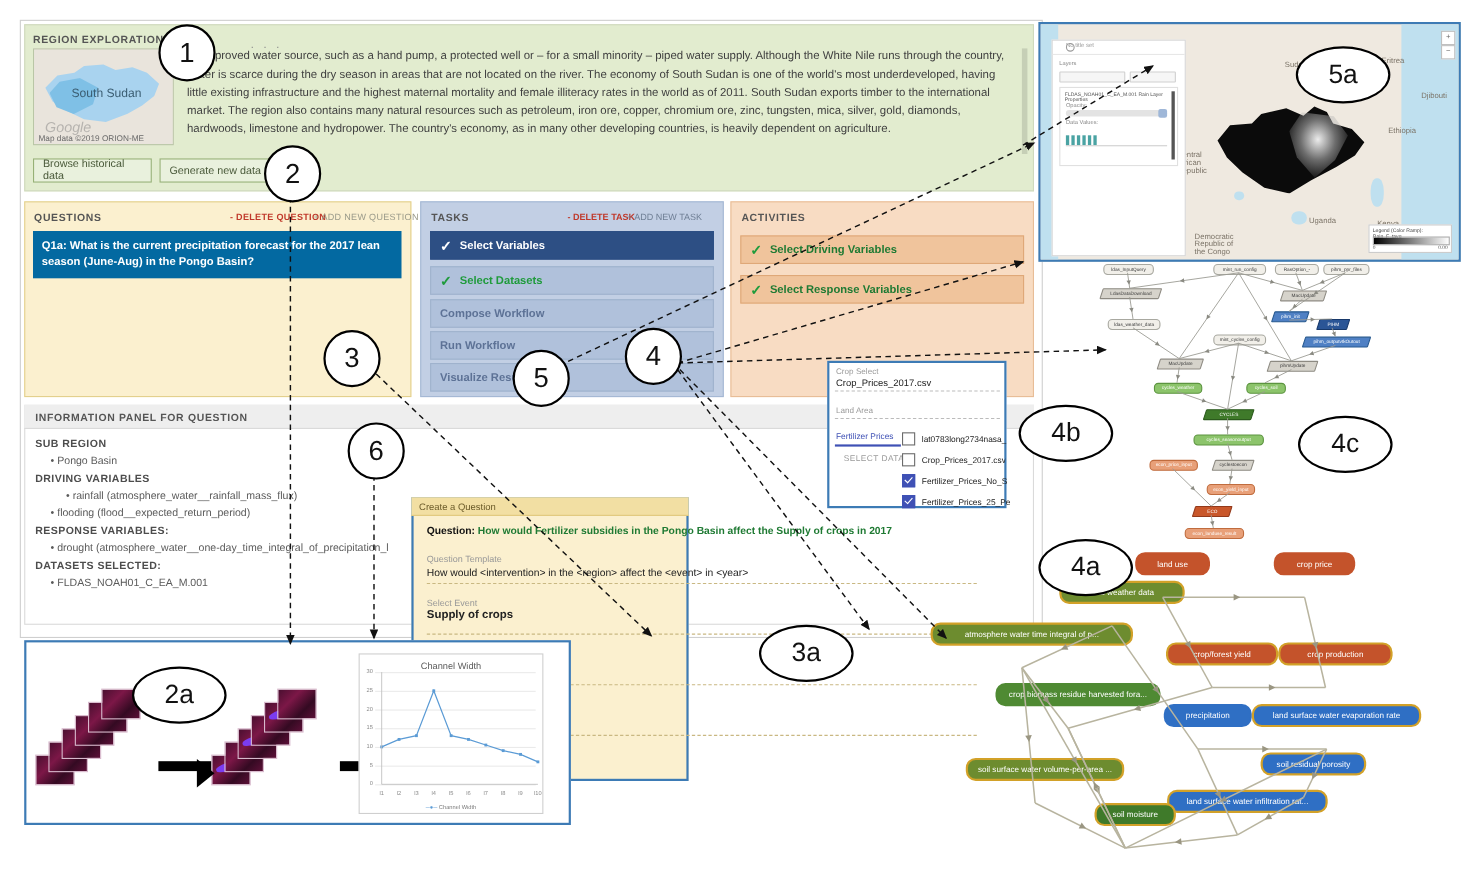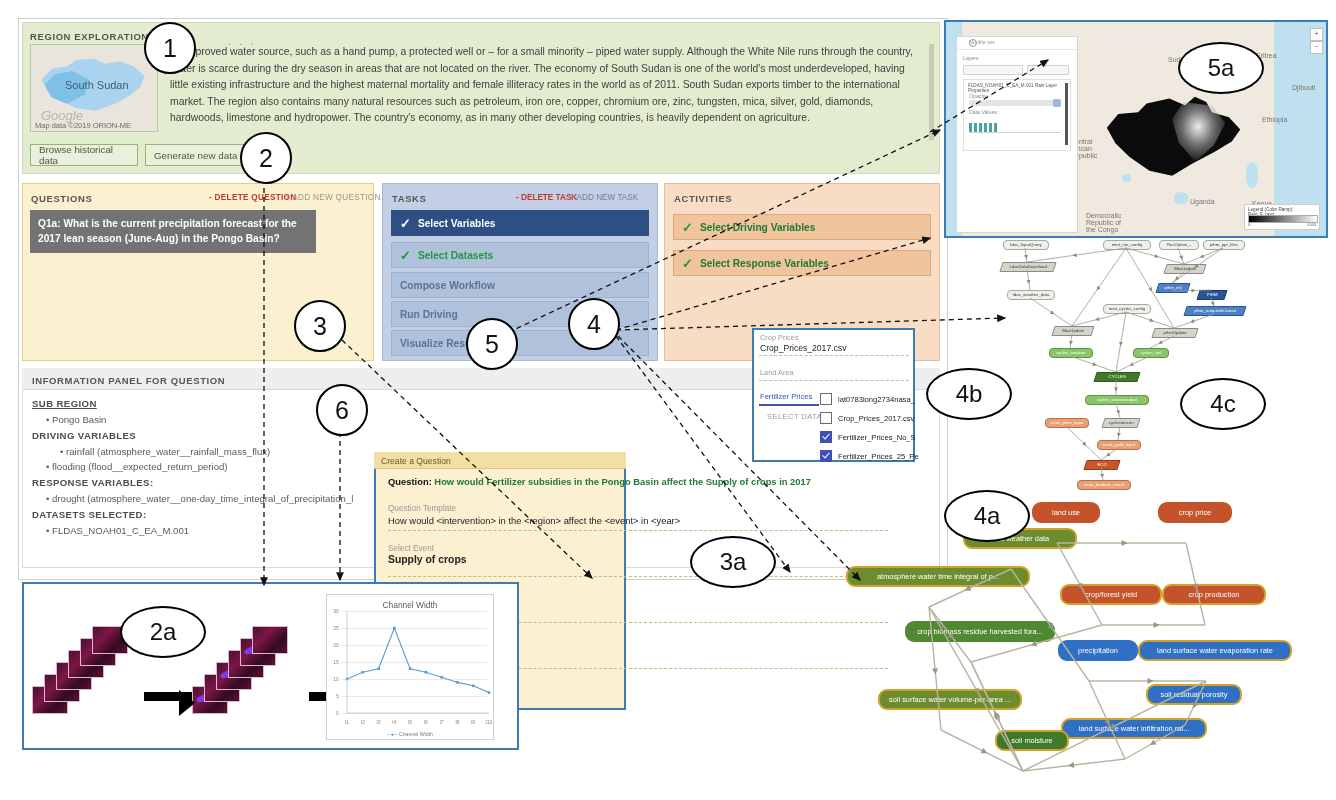--- a/index.html
+++ b/index.html
@@ -33,21 +33,21 @@
   #btn-browse{left:30px;top:144px;width:108px;}
   #btn-generate{left:145px;top:144px;width:104px;text-align:right;}
   #region-dots{left:228px;top:36px;font-size:10px;color:#8a8a8a;letter-spacing:3px;}
   #region-scroll{left:929px;top:44px;width:5px;height:96px;background:#c6cfb6;}
 
   
   #questions-panel{left:22px;top:183px;width:352px;height:178px;background:#fbf0cf;border:1px solid #e3d08d;}
   #questions-title{left:31px;top:193px;}
   #delete-question{left:209px;top:193px;font-size:8.2px;font-weight:bold;color:#c0392b;letter-spacing:.3px;}
   #add-question{left:285px;top:193px;font-size:8.2px;color:#9a9a8a;letter-spacing:.3px;}
-  #question-card{left:30px;top:210px;width:286px;height:43px;background:#737373;color:#fff;
+  #question-card{left:30px;top:210px;width:335px;height:43px;background:#0369a1;color:#fff;
     font-size:10.2px;font-weight:bold;line-height:15px;padding:6px 8px;}
 
   
   #tasks-panel{left:382px;top:183px;width:276px;height:178px;background:#c2cfe4;border:1px solid #a5b8d4;}
   #tasks-title{left:392px;top:193px;}
   #delete-task{left:516px;top:193px;font-size:8.2px;font-weight:bold;color:#c0392b;}
   #add-task{left:570px;top:193px;font-size:8.2px;color:#6f7f95;}
   .task{left:391px;width:258px;height:26px;display:flex;align-items:center;padding-left:8px;
     font-size:10.2px;font-weight:bold;border:1px solid #9fb2cd;background:#b0c1db;color:#5d7296;}
   .task .tick{color:#1f9b3c;font-size:13px;font-weight:bold;margin-right:7px;}
@@ -63,21 +63,21 @@
     font-size:10.2px;font-weight:bold;border:1px solid #dfa878;background:#f0c49c;color:#1f7a33;}
   .activity .tick{color:#1f9b3c;font-size:13px;margin-right:7px;}
   #activity-0{top:214px;} #activity-1{top:250px;}
 
   
   #info-panel{left:22px;top:368px;width:918px;height:200px;background:#fff;border:1px solid #dadada;}
   #info-head{left:22px;top:368px;width:918px;height:22px;background:#eeeeee;border-bottom:1px solid #dadada;}
   #info-title{left:32px;top:375px;}
   .info-h{font-size:9.6px;font-weight:bold;color:#4d4d4d;letter-spacing:.4px;}
   .info-li{font-size:9.6px;color:#5a5a5a;}
-  #ih-0{left:32px;top:398px;text-decoration:underline;} #il-0{left:46px;top:414px;}
+  #ih-0{left:32px;top:398px;} #il-0{left:46px;top:414px;}
   #ih-1{left:32px;top:430px;} #il-1{left:60px;top:446px;} #il-2{left:46px;top:461px;}
   #ih-2{left:32px;top:477px;} #il-3{left:46px;top:493px;}
   #ih-3{left:32px;top:509px;} #il-4{left:46px;top:525px;text-align:center;}
 
   
   #create-question{left:374px;top:452px;width:252px;height:258px;background:#fbf0cf;border:2px solid #3d7bb5;}
   #cq-head{left:374px;top:452px;width:252px;height:17px;background:#f2dfa3;border-bottom:1px solid #e0c87c;}
   #cq-head-label{left:381px;top:456px;font-size:8.6px;color:#6a5a28;}
   #cq-question{left:388px;top:476px;width:460px;font-size:9.4px;font-weight:bold;color:#111;white-space:nowrap;}
   #cq-question b{color:#1f7a33;}
@@ -233,21 +233,21 @@
   <span>Select Variables</span>
   </div>
 <div class="abs task done" id="task-1">
   <span class="tick">✓</span>
   <span>Select Datasets</span>
   </div>
 <div class="abs task" id="task-2">
   <span>Compose Workflow</span>
   </div>
 <div class="abs task" id="task-3">
-  <span>Run Driving</span>
+  <span>Run Workflow</span>
   </div>
 <div class="abs task" id="task-4">
   <span>Visualize Results</span>
   </div>
 
 <div class="abs" id="activities-panel"></div>
 <div class="abs panel-title" id="activities-title">ACTIVITIES</div>
 <div class="abs activity" id="activity-0">
   <span class="tick">✓</span>
   <span>Select Driving Variables</span>
@@ -277,21 +277,21 @@
 <div class="abs" id="cq-sub-0">Question Template</div>
 <div class="abs" id="cq-val-0">How would &lt;intervention&gt; in the &lt;region&gt; affect the &lt;event&gt; in &lt;year&gt;</div>
 <div class="abs" id="cq-rule-0"></div>
 <div class="abs" id="cq-sub-1">Select Event</div>
 <div class="abs" id="cq-val-1">Supply of crops</div>
 <div class="abs" id="cq-rule-1"></div>
 <div class="abs" id="cq-rule-2"></div>
 <div class="abs" id="cq-rule-3"></div>
 
 <div class="abs" id="ds-panel"></div>
-<div class="abs ds-sub" id="ds-sub-0">Crop Prices</div>
+<div class="abs ds-sub" id="ds-sub-0">Crop Select</div>
 <div class="abs ds-val" id="ds-val-0">Crop_Prices_2017.csv</div>
 <div class="abs" id="ds-rule-0"></div>
 <div class="abs ds-sub" id="ds-sub-1">Land Area</div>
 <div class="abs" id="ds-rule-1"></div>
 <div class="abs" id="ds-sub-2">Fertilizer Prices</div>
 <div class="abs" id="ds-underline"></div>
 <div class="abs" id="ds-select-label">SELECT DATA</div>
 <div class="abs ds-row" id="ds-row-0">
   <span class="ds-box"></span>
   <span class="ds-label">lat0783long2734nasa_</span>
@@ -608,18 +608,18 @@
   </svg>
 
 <div id="callouts-layer">
     <div class="callout" style="left: 144px; top: 22px; width: 48px; height: 48px;">1</div>
     <div class="callout" style="left: 240px; top: 132px; width: 48px; height: 48px;">2</div>
     <div class="callout" style="left: 294px; top: 300px; width: 48px; height: 48px;">3</div>
     <div class="callout" style="left: 568px; top: 298px; width: 48px; height: 48px;">4</div>
     <div class="callout" style="left: 466px; top: 318px; width: 48px; height: 48px;">5</div>
     <div class="callout" style="left: 316px; top: 384px; width: 48px; height: 48px;">6</div>
     <div class="callout oval" style="left: 120px; top: 606px; width: 82px; height: 48px; font-size: 24px;">2a</div>
-    <div class="callout oval" style="left: 690px; top: 536px; width: 82px; height: 48px; font-size: 24px;">3a</div>
+    <div class="callout oval" style="left: 690px; top: 568px; width: 82px; height: 48px; font-size: 24px;">3a</div>
     <div class="callout oval" style="left: 944px; top: 490px; width: 82px; height: 48px; font-size: 24px;">4a</div>
     <div class="callout oval" style="left: 926px; top: 368px; width: 82px; height: 48px; font-size: 24px;">4b</div>
     <div class="callout oval" style="left: 1180px; top: 378px; width: 82px; height: 48px; font-size: 24px;">4c</div>
     <div class="callout oval" style="left: 1178px; top: 42px; width: 82px; height: 48px; font-size: 24px;">5a</div>
   </div>
 
 </body></html>

